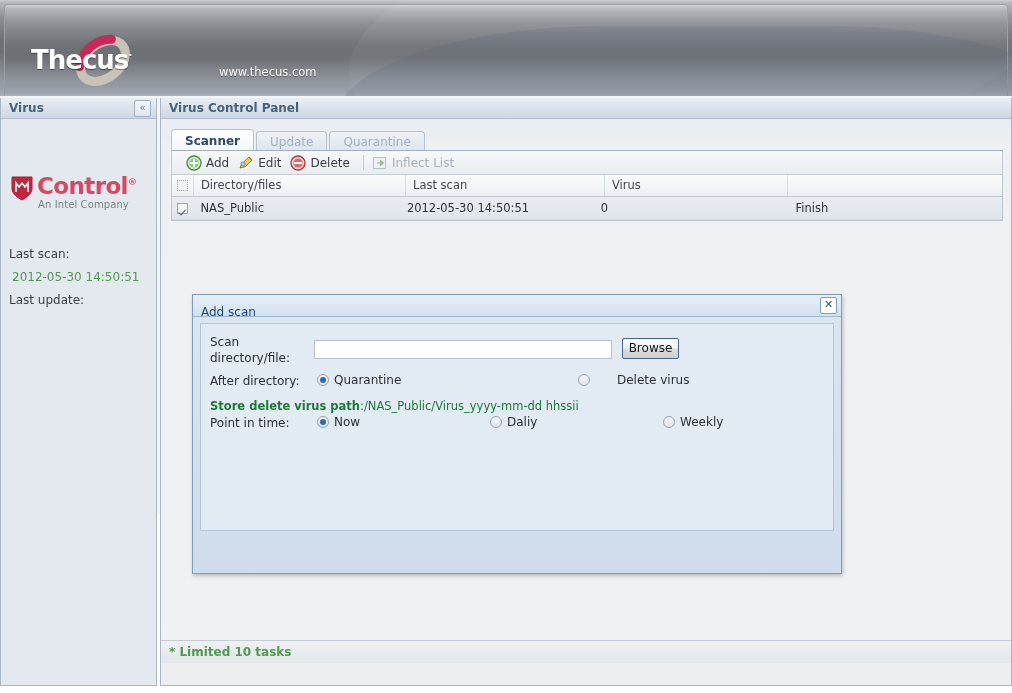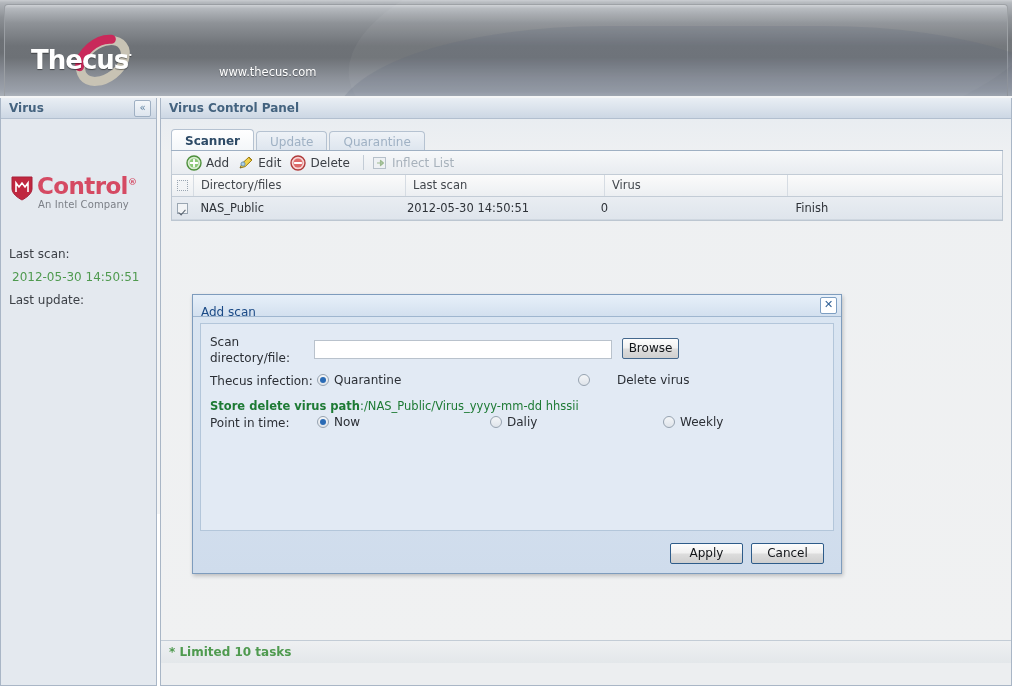--- a/index.html
+++ b/index.html
@@ -402,21 +402,21 @@
 
     <div class="modal-body">
 
       <div class="fld-label" style="left:9px;top:11px;">Scan</div>
       <div class="fld-label" style="left:9px;top:27px;">directory/file:</div>
 
       <input class="fld-input" style="left: 113px; top: 16px; width: 298px;" placeholder="" value="">
 
       <div class="btn" style="left:421px;top:14px;width:57px;height:21px;line-height:19px;border-color:#44688d;">Browse</div>
 
-      <div class="fld-label" style="left:9px;top:50px;">Thecus infection:</div>
+      <div class="fld-label" style="left:9px;top:50px;">After directory:</div>
 
       <div class="radio on" style="left:116px;top:50px;"></div>
       <div class="radio-lbl" style="left:133px;top:49px;">Quarantine</div>
 
       <div class="radio" style="left:377px;top:50px;"></div>
       <div class="radio-lbl" style="left:416px;top:49px;">Delete virus</div>
 
       <div class="path-line" style="left:9px;top:75px;">
         <b>Store delete virus path</b><span>:/NAS_Public/Virus_yyyy-mm-dd hhssii</span>
       </div>
@@ -426,19 +426,15 @@
       <div class="radio on" style="left:116px;top:92px;"></div>
       <div class="radio-lbl" style="left:133px;top:91px;">Now</div>
 
       <div class="radio" style="left:289px;top:92px;"></div>
       <div class="radio-lbl" style="left:306px;top:91px;">Daliy</div>
 
       <div class="radio" style="left:462px;top:92px;"></div>
       <div class="radio-lbl" style="left:479px;top:91px;">Weekly</div>
     </div>
 
-    <div class="modal-foot">
-      <div class="btn" style="left:477px;top:10px;width:73px;height:21px;line-height:19px;">Apply</div>
-      <div class="btn" style="left:558px;top:10px;width:73px;height:21px;line-height:19px;">Cancel</div>
-    </div>
   </div>
 
 </div>
 
 </body></html>

